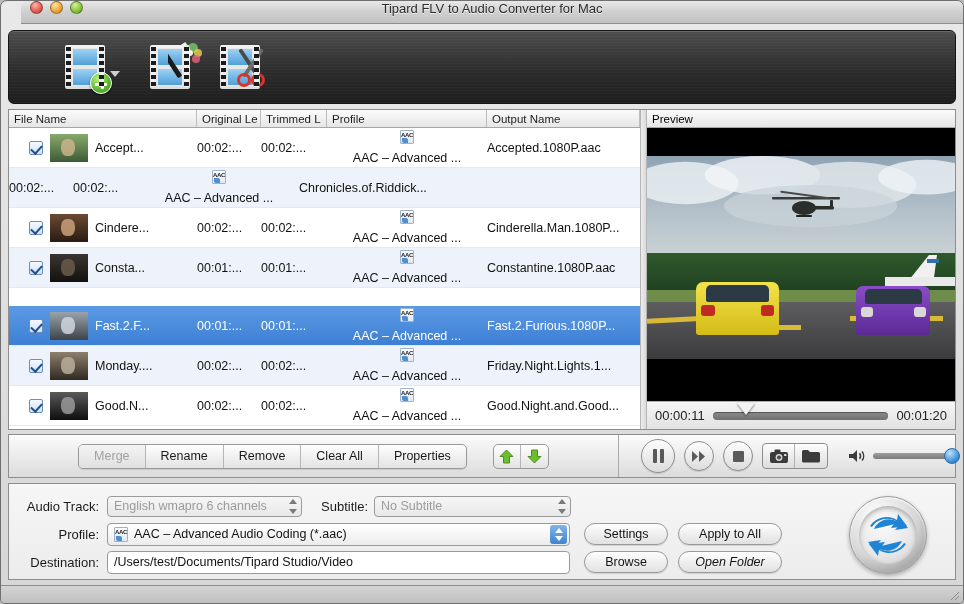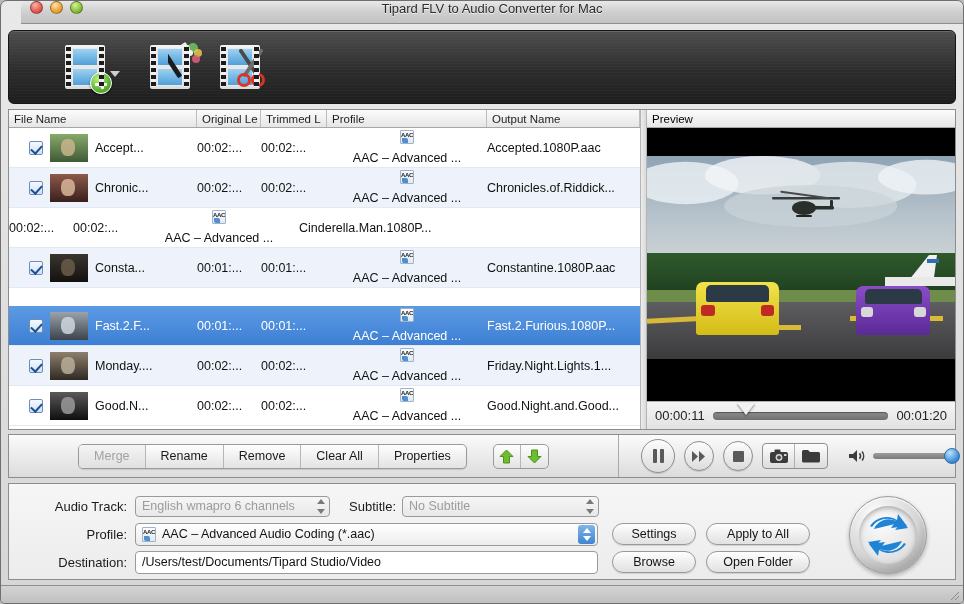--- a/index.html
+++ b/index.html
@@ -236,21 +236,21 @@
   .volknob { position:absolute; right:-5px; top:-5px; width:16px; height:16px; border-radius:50%;
              background: radial-gradient(circle at 35% 28%, #bfe3ff, #3d8fd8 65%, #2a6fb0);
              border:1px solid #2f6ca3; }
   
   .settings {
     margin: 5px 7px 0 7px; flex: 1 1 auto;
     border: 1px solid #8d8d8d; background: linear-gradient(#f6f6f6,#ececec);
     position: relative; padding: 8px 0 0 0; min-height:0;
   }
   .srow { display:flex; align-items:center; height: 28px; padding-left: 12px; }
-  .slabel { font-size: 13px; color:#1a1a1a; text-align:right;margin-left:28px; }
+  .slabel { font-size: 13px; color:#1a1a1a; text-align:right; }
   .sel-box, .txt-box {
     height: 21px; border:1px solid #9a9a9a; border-radius:4px;
     background: linear-gradient(#ffffff,#ececec);
     display:flex; align-items:center; padding: 0 6px; font-size:12.5px; color:#111;
     position: relative;
   }
   .sel-box.dis { color:#9c9c9c; background: linear-gradient(#f6f6f6,#e8e8e8); }
   .stepper {
     position:absolute; right:3px; top:2px; width:11px; height:15px;
     display:flex; flex-direction:column; justify-content:space-between; align-items:center;
@@ -377,37 +377,37 @@
             </div>
             <div class="cell orig">00:02:...</div>
             <div class="cell trim">00:02:...</div>
             <div class="cell prof">
               <span class="aac-icon">AAC<span class="note"></span></span>
               <span>AAC – Advanced ...</span>
             </div>
             <div class="cell out">Accepted.1080P.aac</div>
           </div>
           <div class="row alt">
-            <div class="cell name">
-              <span class="chk"></span>
-              <span class="thumb">
-                <span style="position:absolute;inset:0;background:linear-gradient(#8c5a4a,#3a1f1c);"></span>
-                <span style="position:absolute;left:28%;top:18%;width:38%;height:64%;border-radius:40%;background:#d7b59a;opacity:.85;"></span>
-              </span>
-              <span class="fname">Chronic...</span>
-            </div>
             <div class="cell orig">00:02:...</div>
             <div class="cell trim">00:02:...</div>
             <div class="cell prof">
               <span class="aac-icon">AAC<span class="note"></span></span>
               <span>AAC – Advanced ...</span>
             </div>
             <div class="cell out">Chronicles.of.Riddick...</div>
           </div>
           <div class="row">
+            <div class="cell name">
+              <span class="chk"></span>
+              <span class="thumb">
+                <span style="position:absolute;inset:0;background:linear-gradient(#6b4a33,#2a1a12);"></span>
+                <span style="position:absolute;left:28%;top:18%;width:38%;height:64%;border-radius:40%;background:#c9a07a;opacity:.85;"></span>
+              </span>
+              <span class="fname">Cindere...</span>
+            </div>
             <div class="cell orig">00:02:...</div>
             <div class="cell trim">00:02:...</div>
             <div class="cell prof">
               <span class="aac-icon">AAC<span class="note"></span></span>
               <span>AAC – Advanced ...</span>
             </div>
             <div class="cell out">Cinderella.Man.1080P...</div>
           </div>
           <div class="row alt">
             <div class="cell name">
@@ -645,21 +645,21 @@
       <div class="pill" style="width:84px; margin-left:14px;">Settings</div>
       <div class="pill" style="width:104px; margin-left:10px;">Apply to All</div>
     </div>
 
     <div class="srow">
       <div class="slabel" style="width:78px;">Destination:</div>
       <div class="txt-box" style="width:463px; margin-left:8px; height:23px; background:#fff;">
         <span>/Users/test/Documents/Tipard Studio/Video</span>
       </div>
       <div class="pill" style="width:84px; margin-left:14px;">Browse</div>
-      <div class="pill" style="width:104px; margin-left:10px;">Open Folder</div>
+      <div class="pill" style="width:104px; margin-left:10px;font-style:italic;">Open Folder</div>
     </div>
 
     <div class="convert">
       <div class="convert-inner">
         <svg width="44" height="44" viewBox="0 0 44 44">
           <path d="M22 5 A17 17 0 0 1 38 20 L32 20 L39.5 30 L44 20 L38.8 20" fill="none"></path>
           <path d="M8 16 A16 16 0 0 1 34 11 L29 17 L42 15 L34 5 L33.2 10" fill="#1f84d6"></path>
           <path d="M36 28 A16 16 0 0 1 10 33 L15 27 L2 29 L10 39 L10.8 34" fill="#1f84d6"></path>
           <path d="M6 14 A18 18 0 0 1 30 8 L25 15 L41 13 L32 1 L31 7 A20 20 0 0 0 4 13 Z" fill="#1f84d6"></path>
           <path d="M38 30 A18 18 0 0 1 14 36 L19 29 L3 31 L12 43 L13 37 A20 20 0 0 0 40 31 Z" fill="#1f84d6"></path>

